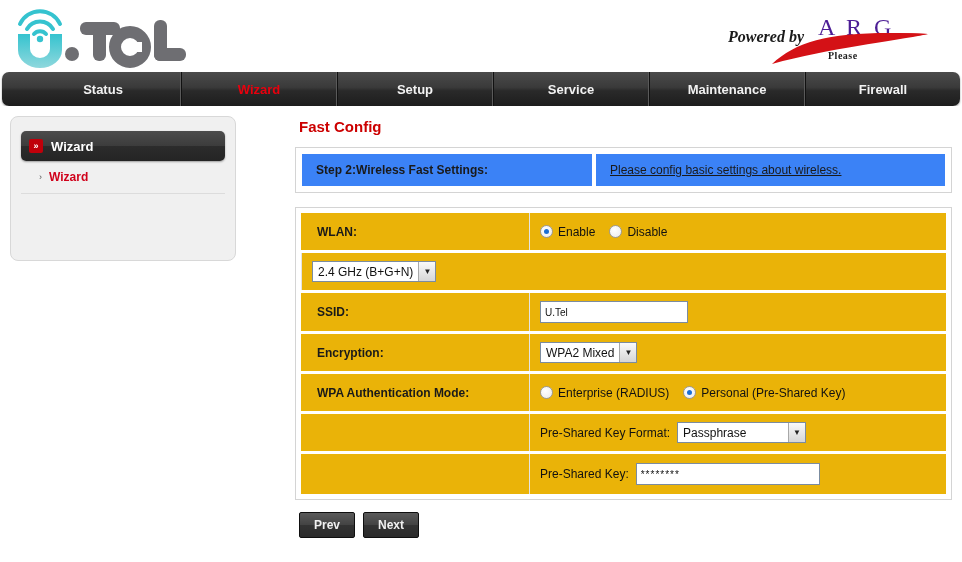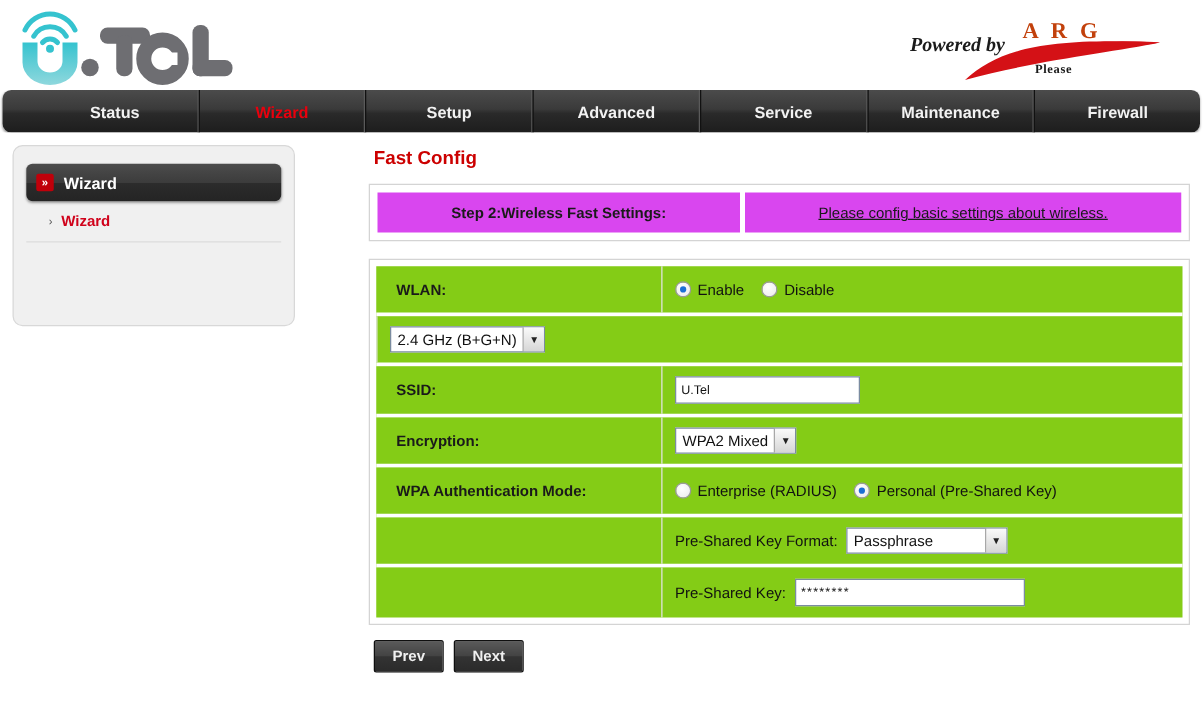--- a/index.html
+++ b/index.html
@@ -31,22 +31,22 @@
     position:absolute; right:158px; top:28px;
     font-family:"Liberation Serif", serif;
     font-style:italic; font-weight:bold;
     font-size:16px; color:#1a1a1a;
     white-space:nowrap;
   }
   .arg-wrap { position:absolute; right:14px; top:4px; width:160px; height:52px; }
   .arg-text {
     position:absolute; left:48px; top:0px;
     font-family:"Liberation Serif", serif;
-    font-weight:bold; font-size:18px; letter-spacing:3px;
-    color:#c2410c;
+    font-weight:normal; font-size:24px; letter-spacing:3px;
+    color:#4c1d95;
   }
   .arg-sub {
     position:absolute; left:58px; top:36px;
     font-family:"Liberation Serif", serif;
     font-weight:bold; font-size:10px; letter-spacing:0.5px;
     color:#1a1a1a;
   }
 
   
   .navbar {
@@ -132,35 +132,35 @@
     margin:2px 0 12px 4px;
   }
   .panel {
     border:1px solid #d4d4d4;
     background:#fff;
     padding:6px;
     margin-bottom:14px;
   }
   .step-row { display:flex; }
   .step-cell {
-    background:#d946ef;
+    background:#3b82f6;
     padding:9px 14px;
-    font-size:12px; font-weight:bold; color:#1a1a1a;text-align:center;
+    font-size:12px; font-weight:bold; color:#1a1a1a;
   }
   .step-cell.label { width:290px; }
   .step-cell.desc { flex:1; font-weight:normal; margin-left:4px;text-decoration:underline; }
 
   .form-panel {
     border:1px solid #d4d4d4;
     background:#fff;
     padding:5px;
   }
   .frow {
     display:flex;
-    background:#84cc16;
+    background:#eab308;
     border-bottom:3px solid #fff;
     min-height:40px;
     align-items:center;
   }
   .frow:last-child { border-bottom:none; }
   .fcell-label {
     width:228px;
     padding:10px 0 10px 16px;
     font-size:12px; font-weight:bold; color:#1a1a1a;
     align-self:stretch;
@@ -304,23 +304,20 @@
   <div class="nav-item">
       <span>Status</span>
     </div>
   <div class="nav-item active">
       <span>Wizard</span>
     </div>
   <div class="nav-item">
       <span>Setup</span>
     </div>
   <div class="nav-item">
-      <span>Advanced</span>
-    </div>
-  <div class="nav-item">
       <span>Service</span>
     </div>
   <div class="nav-item">
       <span>Maintenance</span>
     </div>
   <div class="nav-item">
       <span>Firewall</span>
     </div>
 </div>
 

